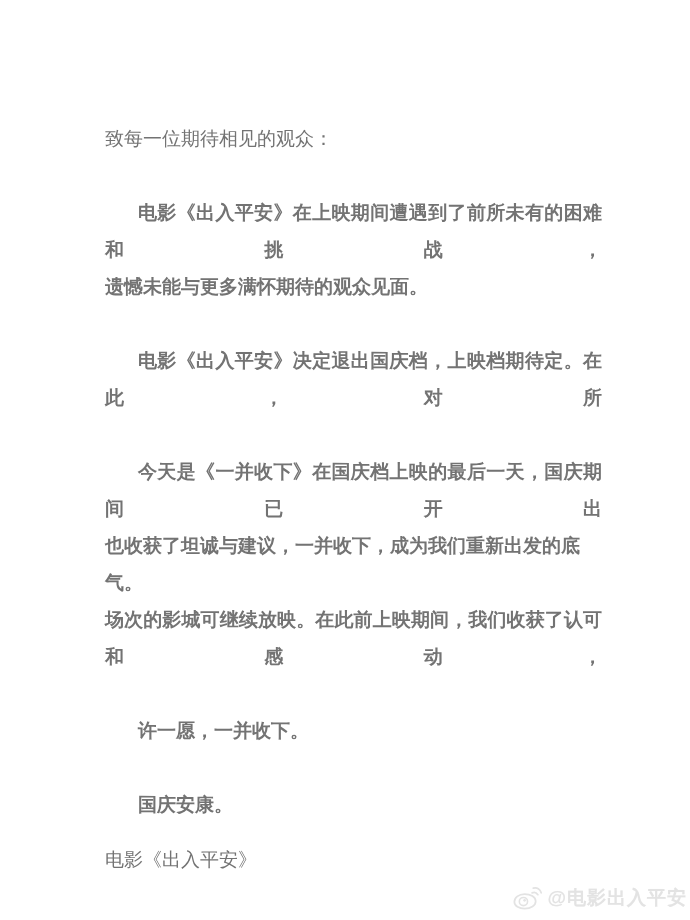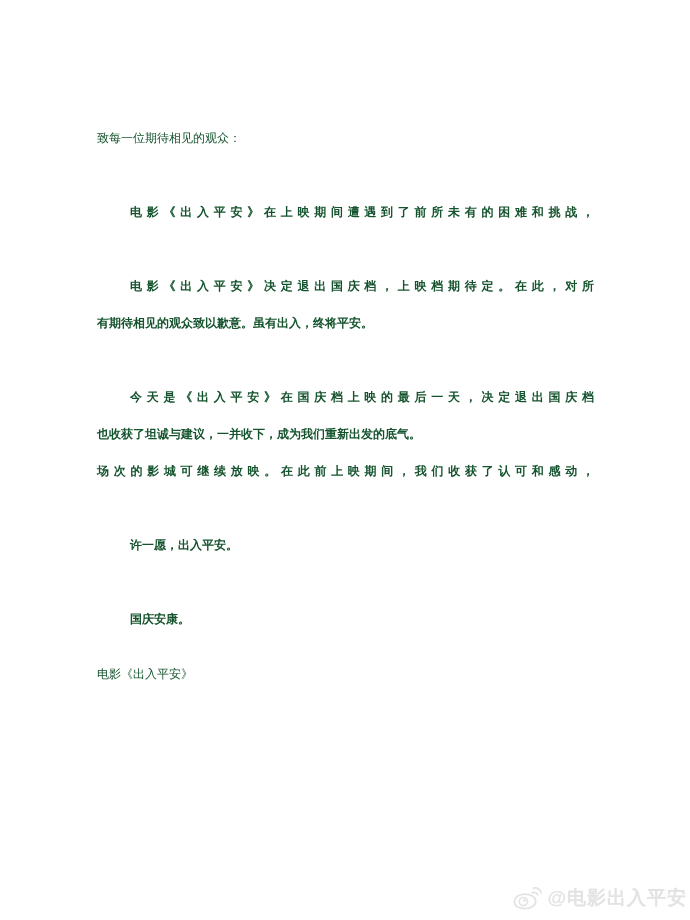--- a/index.html
+++ b/index.html
@@ -10,25 +10,25 @@
   .page {
     position: relative;
     width: 690px;
     height: 920px;
     background: #ffffff;
     overflow: hidden;
     font-family: "Liberation Serif", "DejaVu Serif", serif;
   }
   .letter {
     position: absolute;
-    left: 97px;
+    left: 105px;
     top: 120px;
     width: 497px;
-    color: #14532d;
-    font-size: 12px;
+    color: #737373;
+    font-size: 19px;
     line-height: 37px;
   }
   .line {
     margin: 0;
     padding: 0;
   }
   .indent {
     text-indent: 33px;
   }
   .just {
@@ -72,35 +72,35 @@
 <body>
 
 <div class="page">
 
   <div class="letter">
 
     <p class="line">致每一位期待相见的观众：</p>
 
     <div class="para gap">
       <p class="line indent just">电影《出入平安》在上映期间遭遇到了前所未有的困难和挑战，</p>
+      <p class="line">遗憾未能与更多满怀期待的观众见面。</p>
     </div>
 
     <div class="para gap">
       <p class="line indent just">电影《出入平安》决定退出国庆档，上映档期待定。在此，对所</p>
-      <p class="line">有期待相见的观众致以歉意。虽有出入，终将平安。</p>
     </div>
 
     <div class="para gap">
-      <p class="line indent just">今天是《出入平安》在国庆档上映的最后一天，决定退出国庆档</p>
+      <p class="line indent just">今天是《一并收下》在国庆档上映的最后一天，国庆期间已开出</p>
       <p class="line">也收获了坦诚与建议，一并收下，成为我们重新出发的底气。</p>
       <p class="line just">场次的影城可继续放映。在此前上映期间，我们收获了认可和感动，</p>
     </div>
 
     <div class="para gap">
-      <p class="line indent">许一愿，出入平安。</p>
+      <p class="line indent">许一愿，一并收下。</p>
     </div>
 
     <p class="line indent gap">国庆安康。</p>
 
     <div class="sig-block">
       <p class="line sig-name">电影《出入平安》</p>
     </div>
 
   </div>
 

